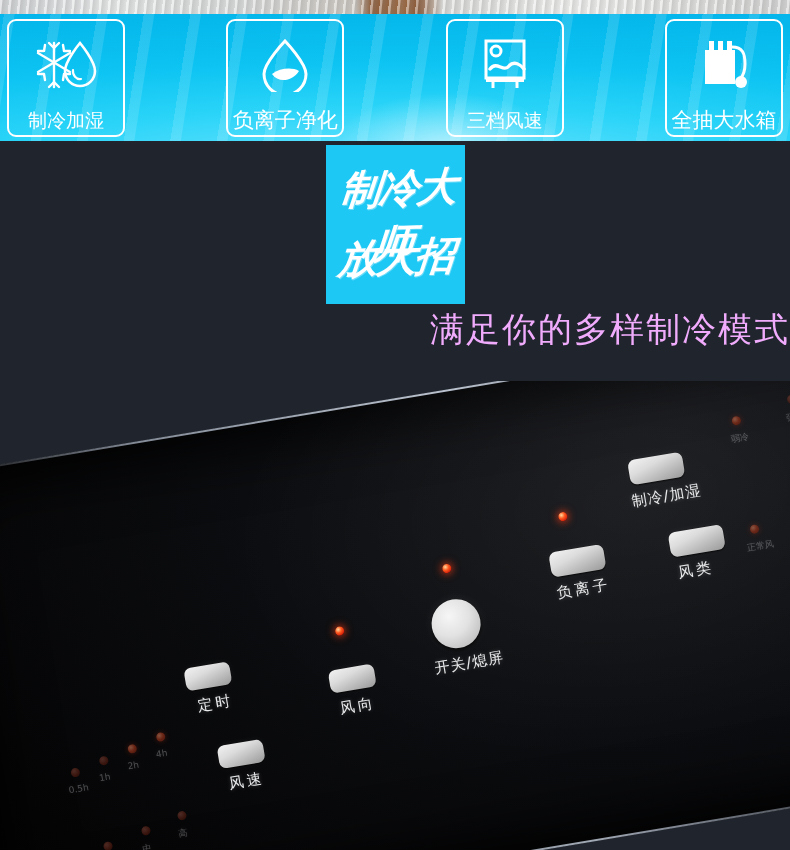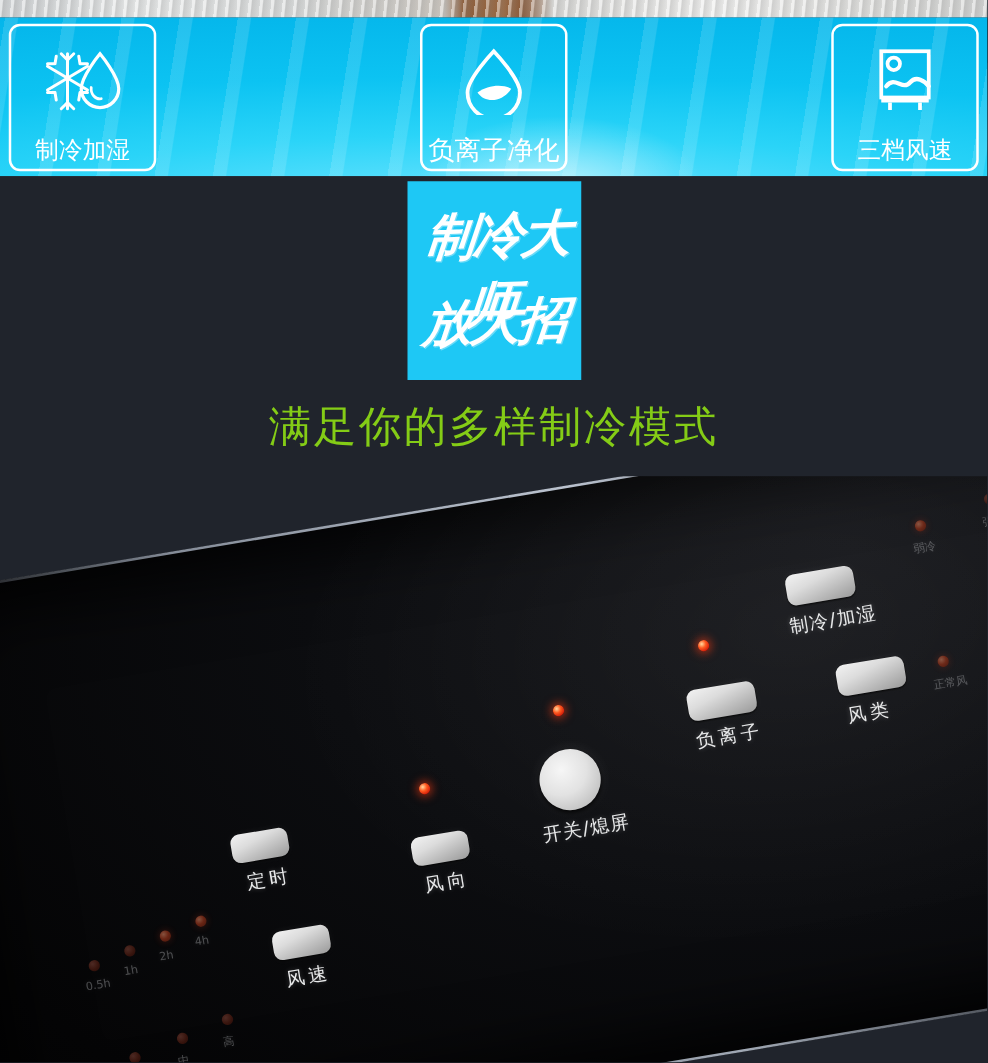--- a/index.html
+++ b/index.html
@@ -75,22 +75,22 @@
     background:#1ec8f5;
   }
   .badge .script{
     position:absolute;left:0;right:0;text-align:center;color:#ffffff;
     font-family:"DejaVu Serif",serif;font-weight:bold;font-style:italic;
     text-shadow:1px 1px 0 rgba(255,255,255,.35);
   }
   .badge .line1{top:16px;font-size:40px;letter-spacing:-2px;transform:skewX(-7deg) rotate(-2deg);}
   .badge .line2{top:85px;font-size:40px;letter-spacing:-2px;transform:skewX(-7deg) rotate(-2deg);}
   .subtitle{
-    position:absolute;left:0;right:0;top:178px;text-align:center;
-    color:#84cc16;font-size:34px;letter-spacing:2px;
+    position:absolute;left:0;right:0;top:166px;text-align:right;
+    color:#f0abfc;font-size:34px;letter-spacing:2px;
     font-family:"DejaVu Sans",sans-serif;font-weight:300;
   }
 
   
   .panel-photo{
     position:absolute;left:0;top:240px;width:790px;height:610px;overflow:hidden;
   }
   .panel-surface{
     position:absolute;left:-70px;top:95px;width:960px;height:470px;
     transform:rotate(-9.5deg);transform-origin:0 0;
@@ -197,20 +197,33 @@
             <circle cx="19" cy="13" r="5" stroke="#fff" stroke-width="3" fill="none"></circle>
             <path d="M13 31 C20 22 26 35 32 28 C37 22 44 27 47 31" stroke="#fff" stroke-width="3.4" fill="none" stroke-linecap="round"></path>
             <rect x="9" y="40" width="38" height="4" fill="#fff"></rect>
             <line x1="16" y1="44" x2="16" y2="50" stroke="#fff" stroke-width="3"></line>
             <line x1="40" y1="44" x2="40" y2="50" stroke="#fff" stroke-width="3"></line>
           </svg>
         </span>
         <span class="cap">三档风速</span>
       </div>
 
+      <div class="fcard">
+        <span class="ico">
+          <svg width="54" height="54" viewBox="0 0 54 54">
+            <rect x="8" y="12" width="30" height="34" fill="#fff"></rect>
+            <rect x="12" y="3" width="5" height="11" fill="#fff"></rect>
+            <rect x="21" y="3" width="5" height="11" fill="#fff"></rect>
+            <rect x="30" y="3" width="5" height="11" fill="#fff"></rect>
+            <path d="M35 9 C46 9 48 16 48 26 C48 34 45 39 43 41" stroke="#fff" stroke-width="3" fill="none" stroke-linecap="round"></path>
+            <ellipse cx="44" cy="44" rx="6" ry="6" fill="#fff"></ellipse>
+          </svg>
+        </span>
+        <span class="cap small">全抽大水箱</span>
+      </div>
 
     </div>
   </div>
 
   <div class="hero">
 
     <div class="badge">
       <div class="script line1">制冷大师</div>
       <div class="script line2">放大招</div>
     </div>

